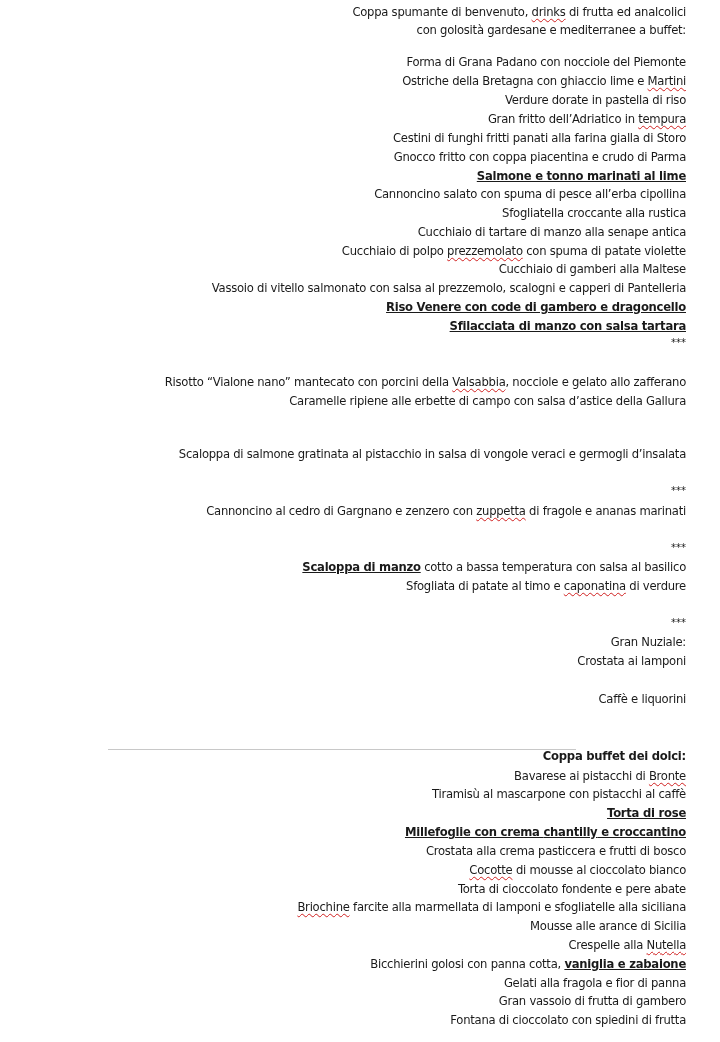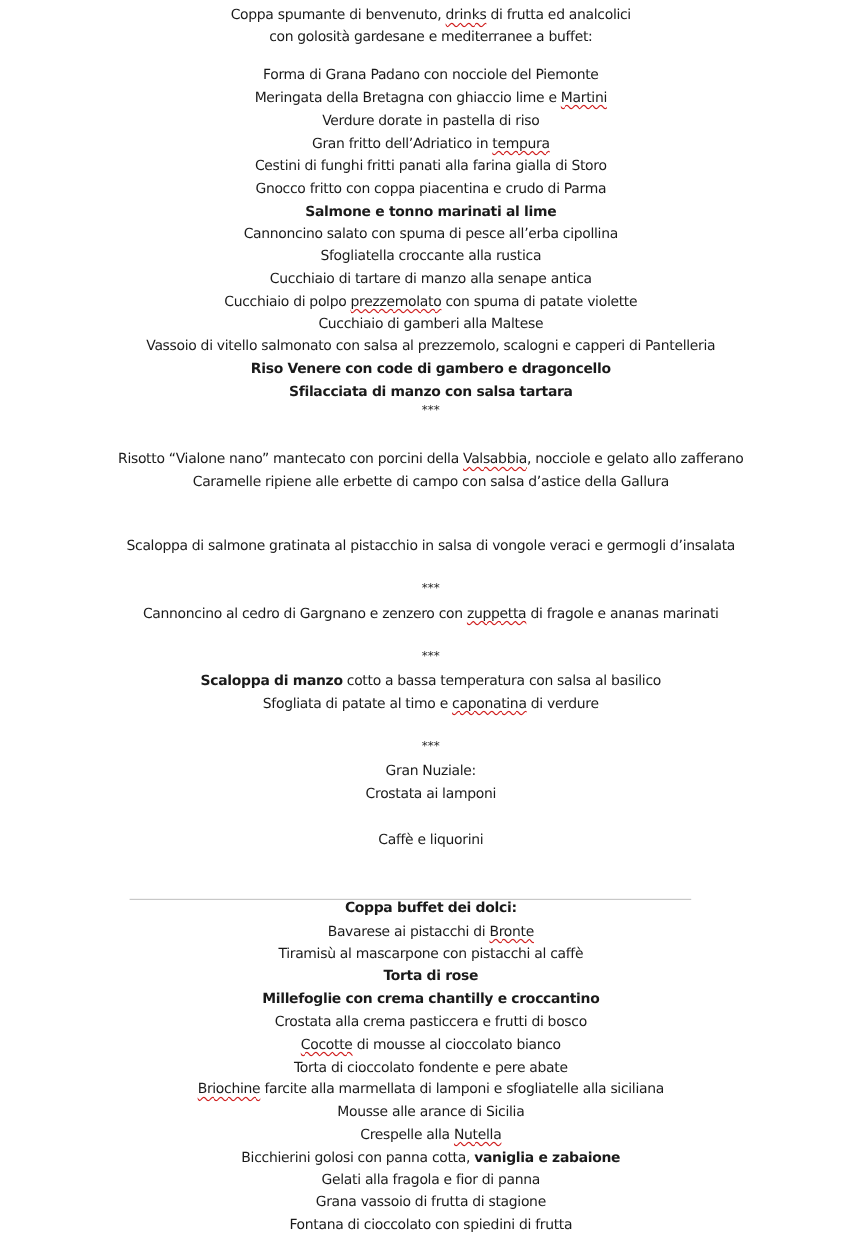--- a/index.html
+++ b/index.html
@@ -2,40 +2,40 @@
 <html><head>
   <meta charset="utf-8">
   <style>
     html, body { margin: 0; padding: 0; background: #ffffff; }
     body {
       width: 720px; height: 1042px; position: relative; overflow: hidden;
       font-family: "DejaVu Sans", sans-serif;
       color: #1a1a1a;
     }
     .line {
-      position: absolute; left: 16px; width: 686px;
-      text-align: center; font-size: 11.6px; line-height: 18px;
+      position: absolute; left: 0; width: 686px;
+      text-align: right; font-size: 11.6px; line-height: 18px;
       white-space: nowrap; letter-spacing: -0.25px;
     }
     .b { font-weight: bold; }
-    .u { }
+    .u { text-decoration: underline; }
     .sp { text-decoration: underline wavy #d02020; text-decoration-thickness: 1px; text-underline-offset: 2px; }
     .stars { font-size: 10px; letter-spacing: 0; }
     .rule { position: absolute; left: 108px; top: 749px; width: 468px; height: 0; border-top: 1px solid #c8c8c8; }
   </style>
 </head>
 <body>
 
 <div>
 
   <div class="line" style="top:3px"><span>Coppa spumante di benvenuto, </span><span class="sp">drinks</span><span> di frutta ed analcolici</span></div>
   <div class="line" style="top:21px">con golosità gardesane e mediterranee a buffet:</div>
 
   <div class="line" style="top:53px">Forma di Grana Padano con nocciole del Piemonte</div>
-  <div class="line" style="top:72px"><span>Meringata della Bretagna con ghiaccio lime e </span><span class="sp">Martini</span></div>
+  <div class="line" style="top:72px"><span>Ostriche della Bretagna con ghiaccio lime e </span><span class="sp">Martini</span></div>
   <div class="line" style="top:91px">Verdure dorate in pastella di riso</div>
   <div class="line" style="top:110px"><span>Gran fritto dell’Adriatico in </span><span class="sp">tempura</span></div>
   <div class="line" style="top:129px">Cestini di funghi fritti panati alla farina gialla di Storo</div>
   <div class="line" style="top:148px">Gnocco fritto con coppa piacentina e crudo di Parma</div>
   <div class="line b u" style="top:167px">Salmone e tonno marinati al lime</div>
   <div class="line" style="top:185px">Cannoncino salato con spuma di pesce all’erba cipollina</div>
   <div class="line" style="top:204px">Sfogliatella croccante alla rustica</div>
   <div class="line" style="top:223px">Cucchiaio di tartare di manzo alla senape antica</div>
   <div class="line" style="top:242px"><span>Cucchiaio di polpo </span><span class="sp">prezzemolato</span><span> con spuma di patate violette</span></div>
   <div class="line" style="top:260px">Cucchiaio di gamberi alla Maltese</div>
@@ -69,16 +69,16 @@
   <div class="line b u" style="top:804px">Torta di rose</div>
   <div class="line b u" style="top:823px"><span>Millefoglie con crema </span><span>chantilly</span><span> e croccantino</span></div>
   <div class="line" style="top:842px">Crostata alla crema pasticcera e frutti di bosco</div>
   <div class="line" style="top:861px"><span class="sp">Cocotte</span><span> di mousse al cioccolato bianco</span></div>
   <div class="line" style="top:880px">Torta di cioccolato fondente e pere abate</div>
   <div class="line" style="top:898px"><span class="sp">Briochine</span><span> farcite alla marmellata di lamponi e sfogliatelle alla siciliana</span></div>
   <div class="line" style="top:917px">Mousse alle arance di Sicilia</div>
   <div class="line" style="top:936px"><span>Crespelle alla </span><span class="sp">Nutella</span></div>
   <div class="line" style="top:955px"><span>Bicchierini golosi con panna cotta, </span><span class="b u">vaniglia e zabaione</span></div>
   <div class="line" style="top:974px">Gelati alla fragola e fior di panna</div>
-  <div class="line" style="top:992px">Grana vassoio di frutta di stagione</div>
+  <div class="line" style="top:992px">Gran vassoio di frutta di gambero</div>
   <div class="line" style="top:1011px">Fontana di cioccolato con spiedini di frutta</div>
 
 </div>
 
 </body></html>

